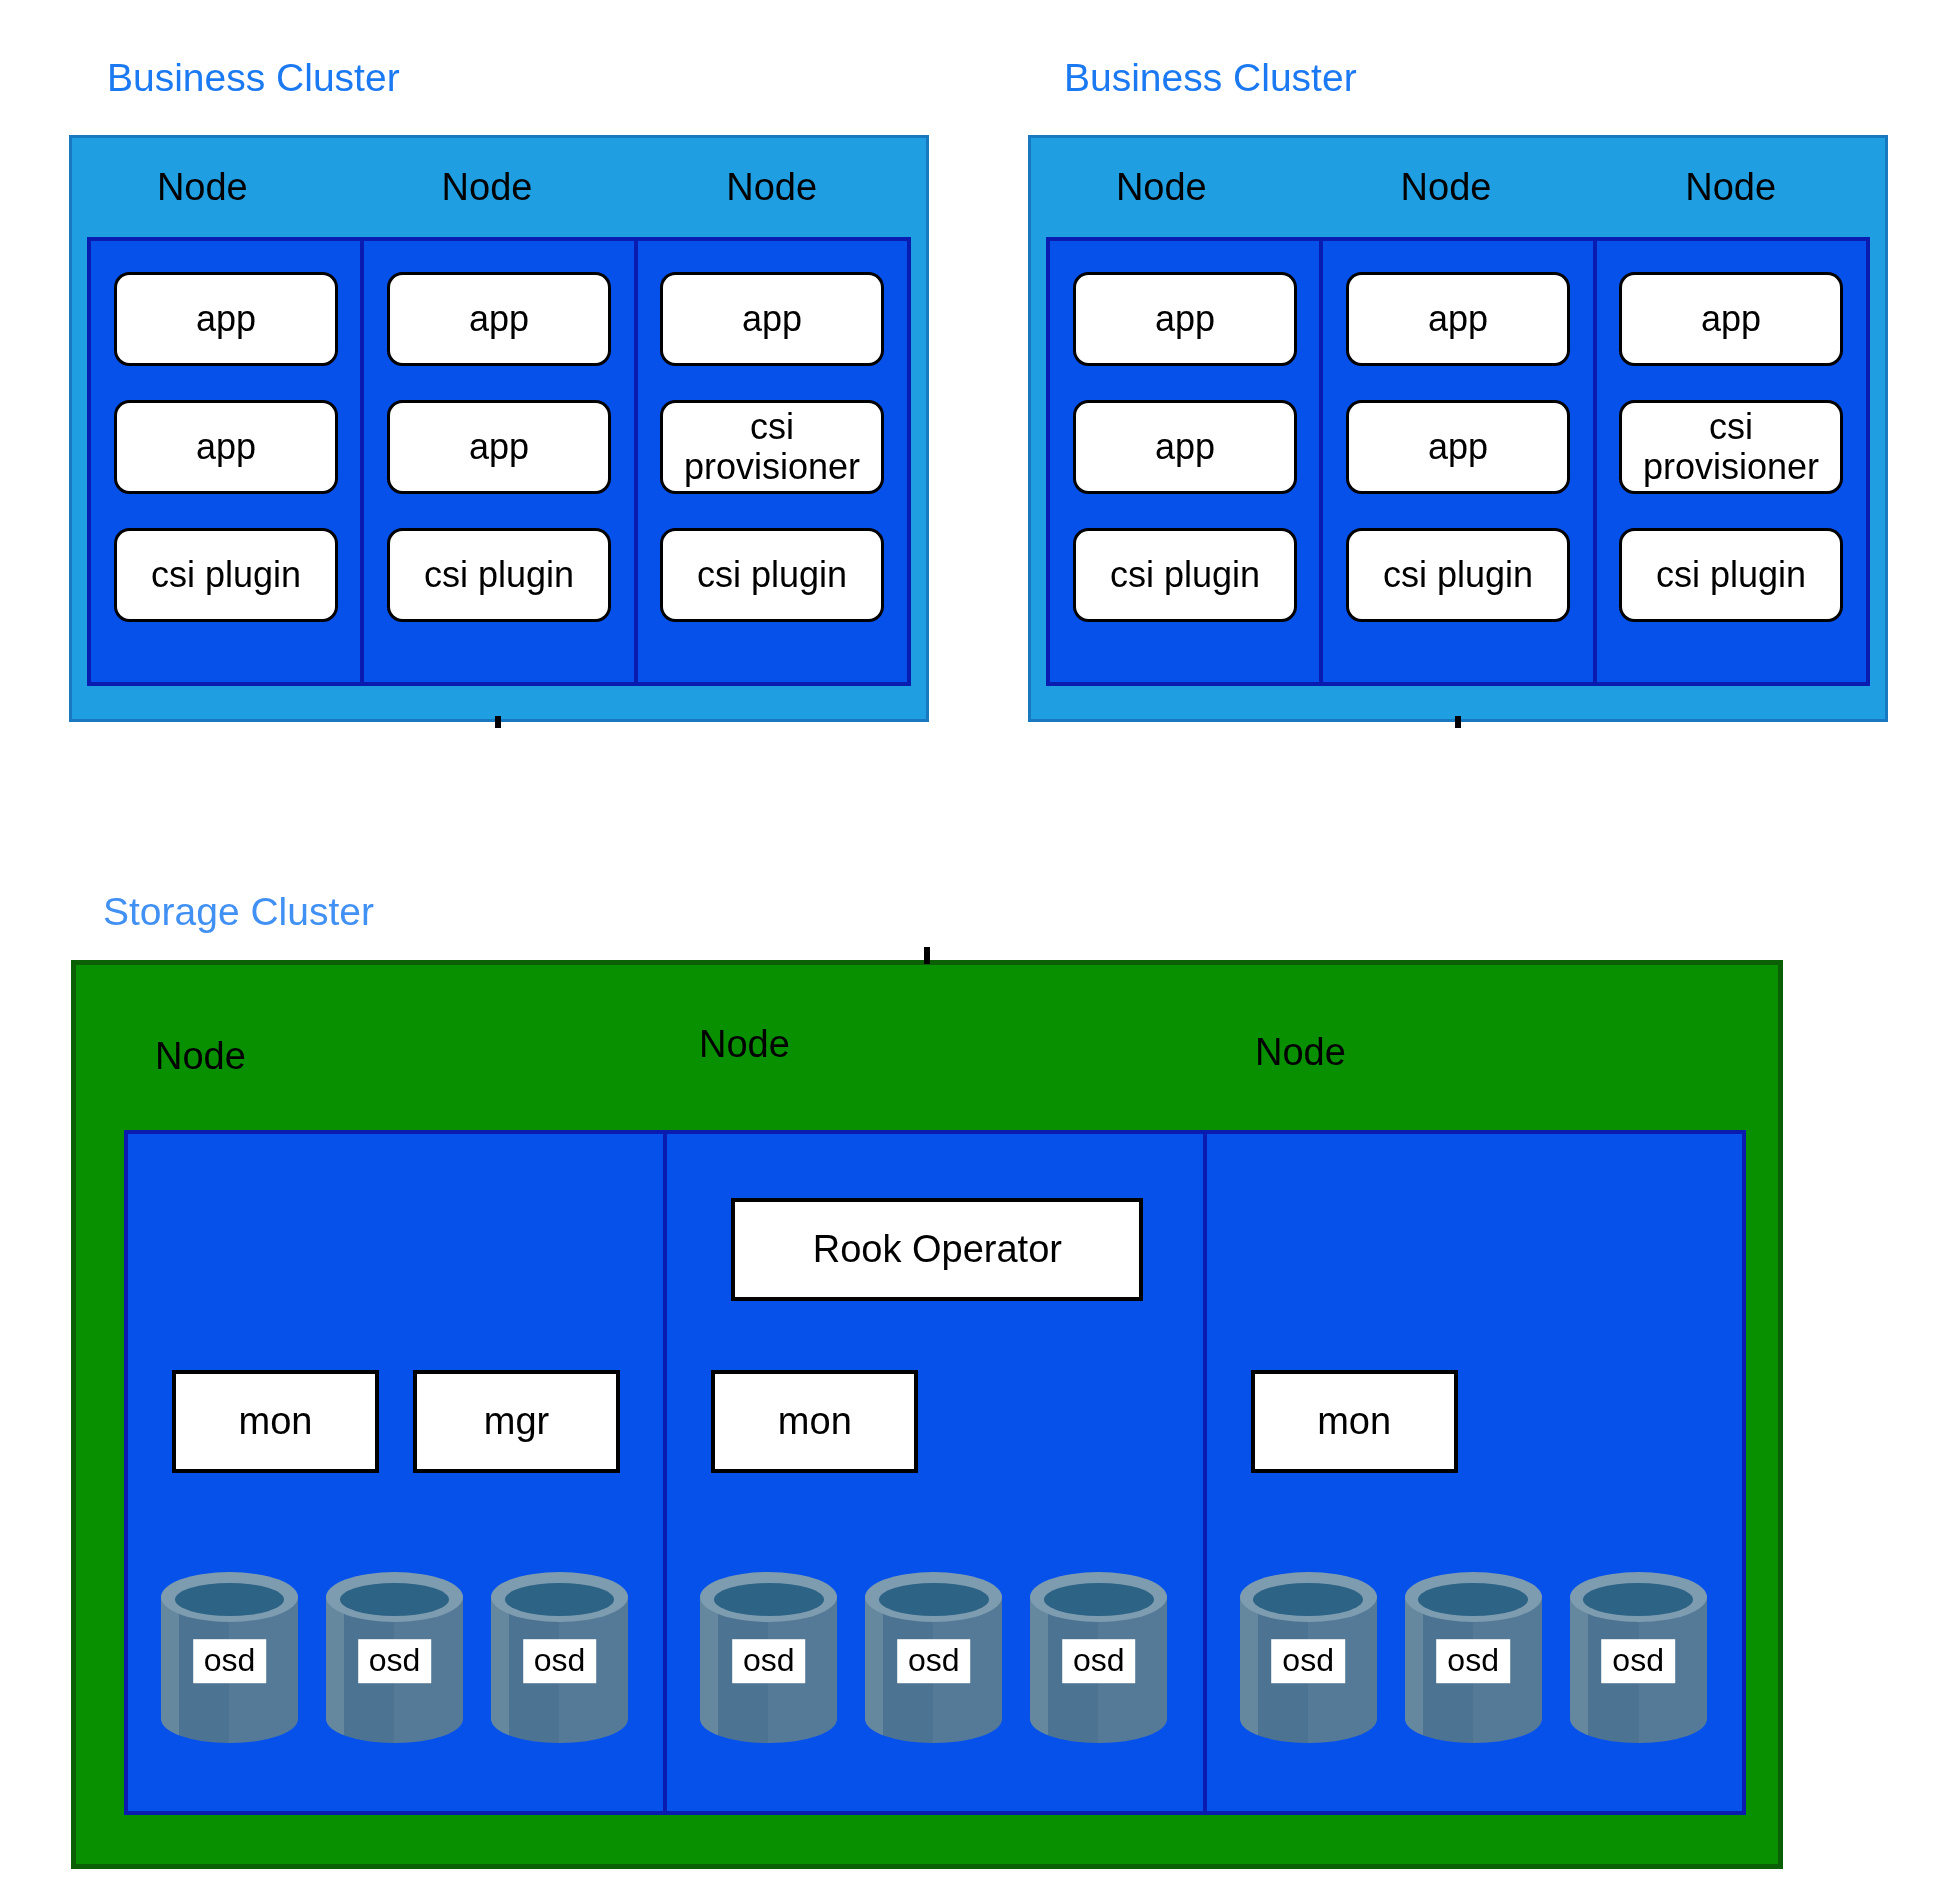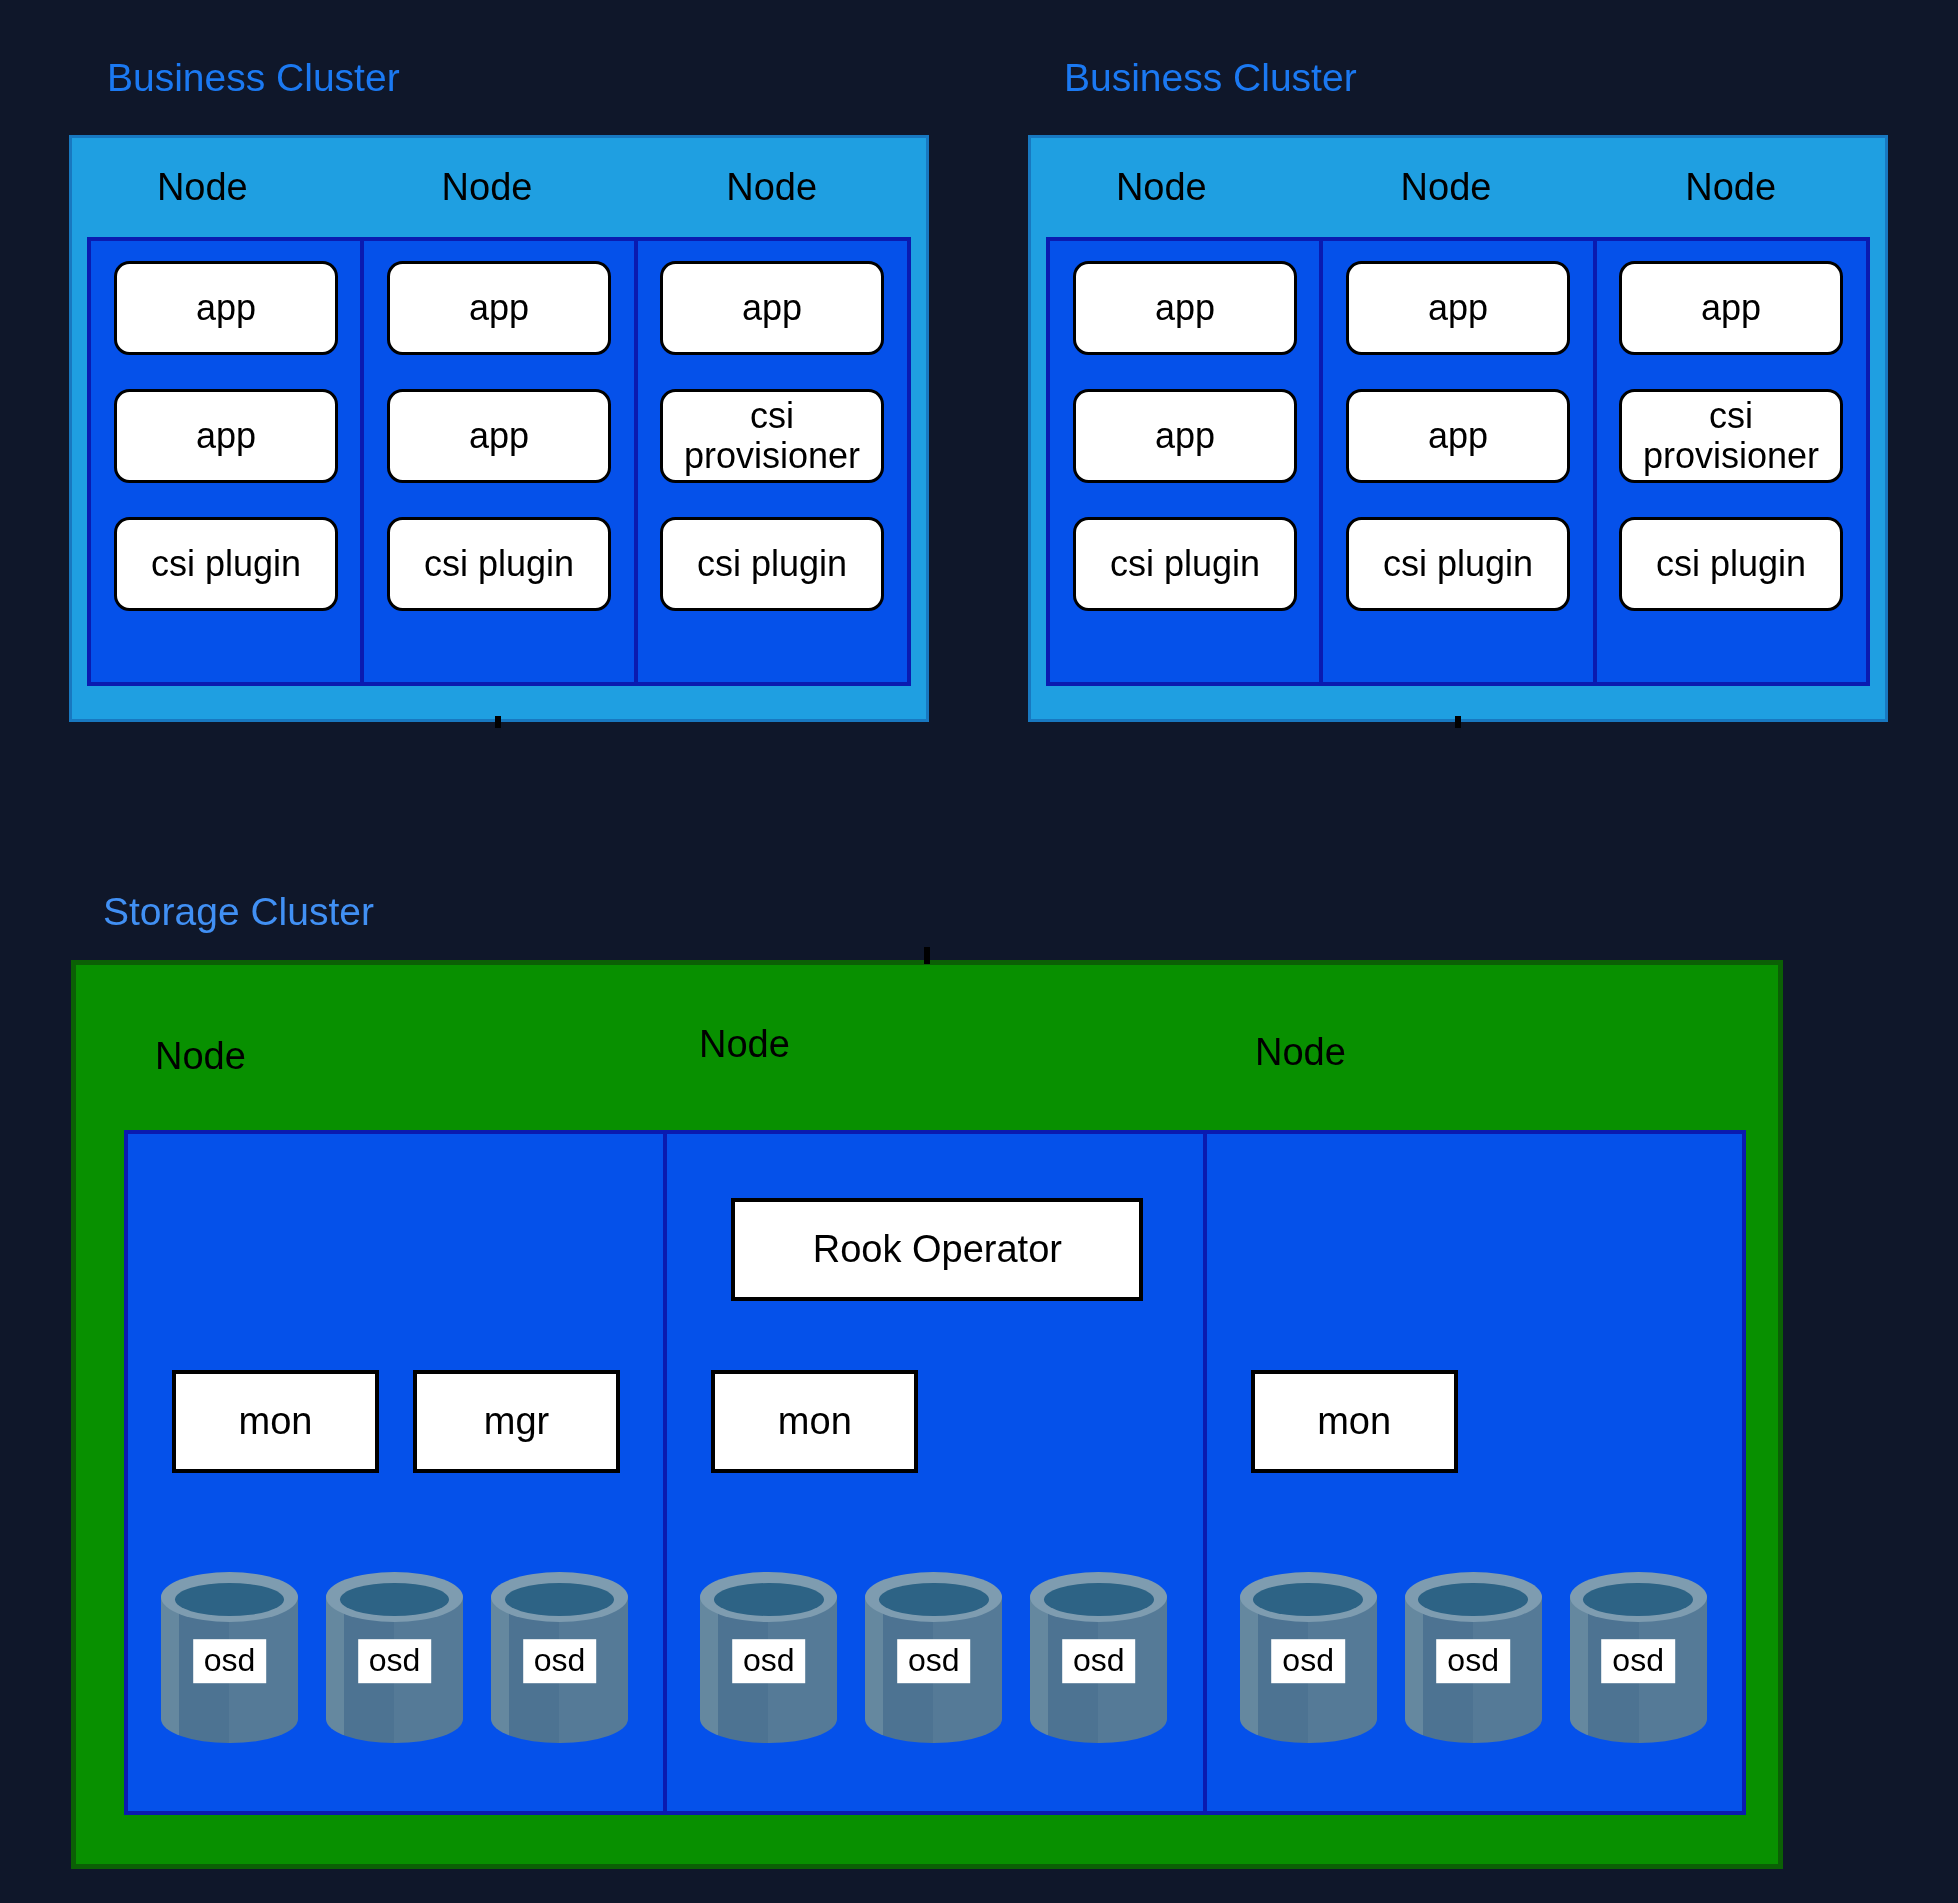--- a/index.html
+++ b/index.html
@@ -1,19 +1,19 @@
 <!DOCTYPE html>
 <html style="font-size:13.7px"><head>
 <meta charset="utf-8">
 <style>
   html,body{margin:0;padding:0;background:#000;}
   #canvas{
     position:relative;
     width:1959px;height:1904px;
-    background:#0f172a;
+    background:#ffffff;
     font-family:"Liberation Sans", sans-serif;
     color:#000;
     overflow:hidden;
   }
   .cluster-title{
     position:absolute;
     font-size:39px;
     line-height:46px;
     color:#1b79f2;
     white-space:nowrap;
@@ -43,21 +43,21 @@
   .bc-panel{
     position:absolute;left:15.4px;right:15.4px;top:99px;bottom:33px;
     background:#0551ea;
     border:4.3px solid #0a1bb0;
     box-sizing:border-box;
     display:flex;
   }
   .bc-col{
     flex:1;
     display:flex;flex-direction:column;align-items:center;
-    padding-top:20px;
+    padding-top:31px;
     row-gap:34px;
     position:relative;
   }
   .bc-col + .bc-col{ border-left:4.3px solid #0a1bb0; }
   .pod{
     width:224px;height:94px;
     box-sizing:border-box;
     background:#fff;
     border:3.4px solid #000;
     border-radius:15.4px;

